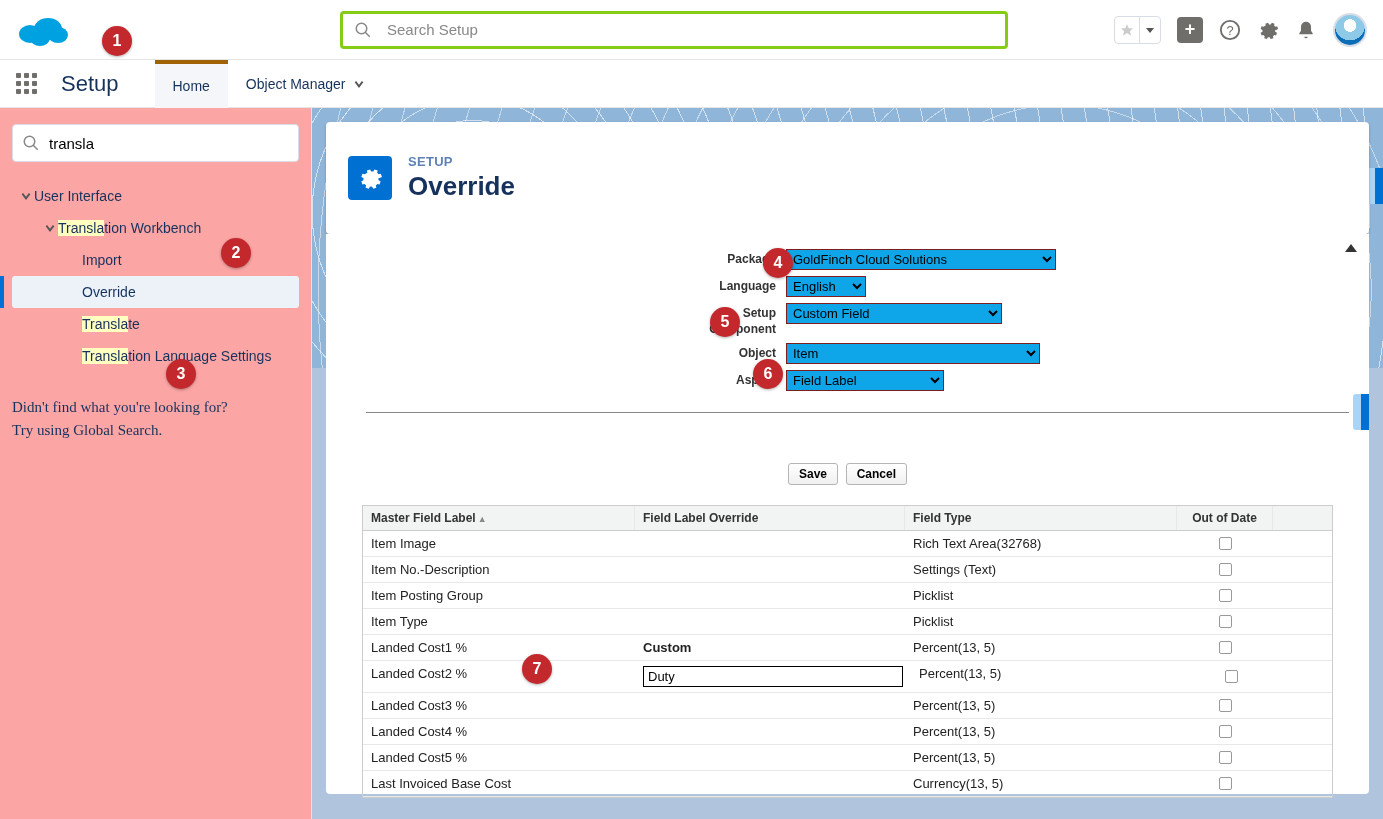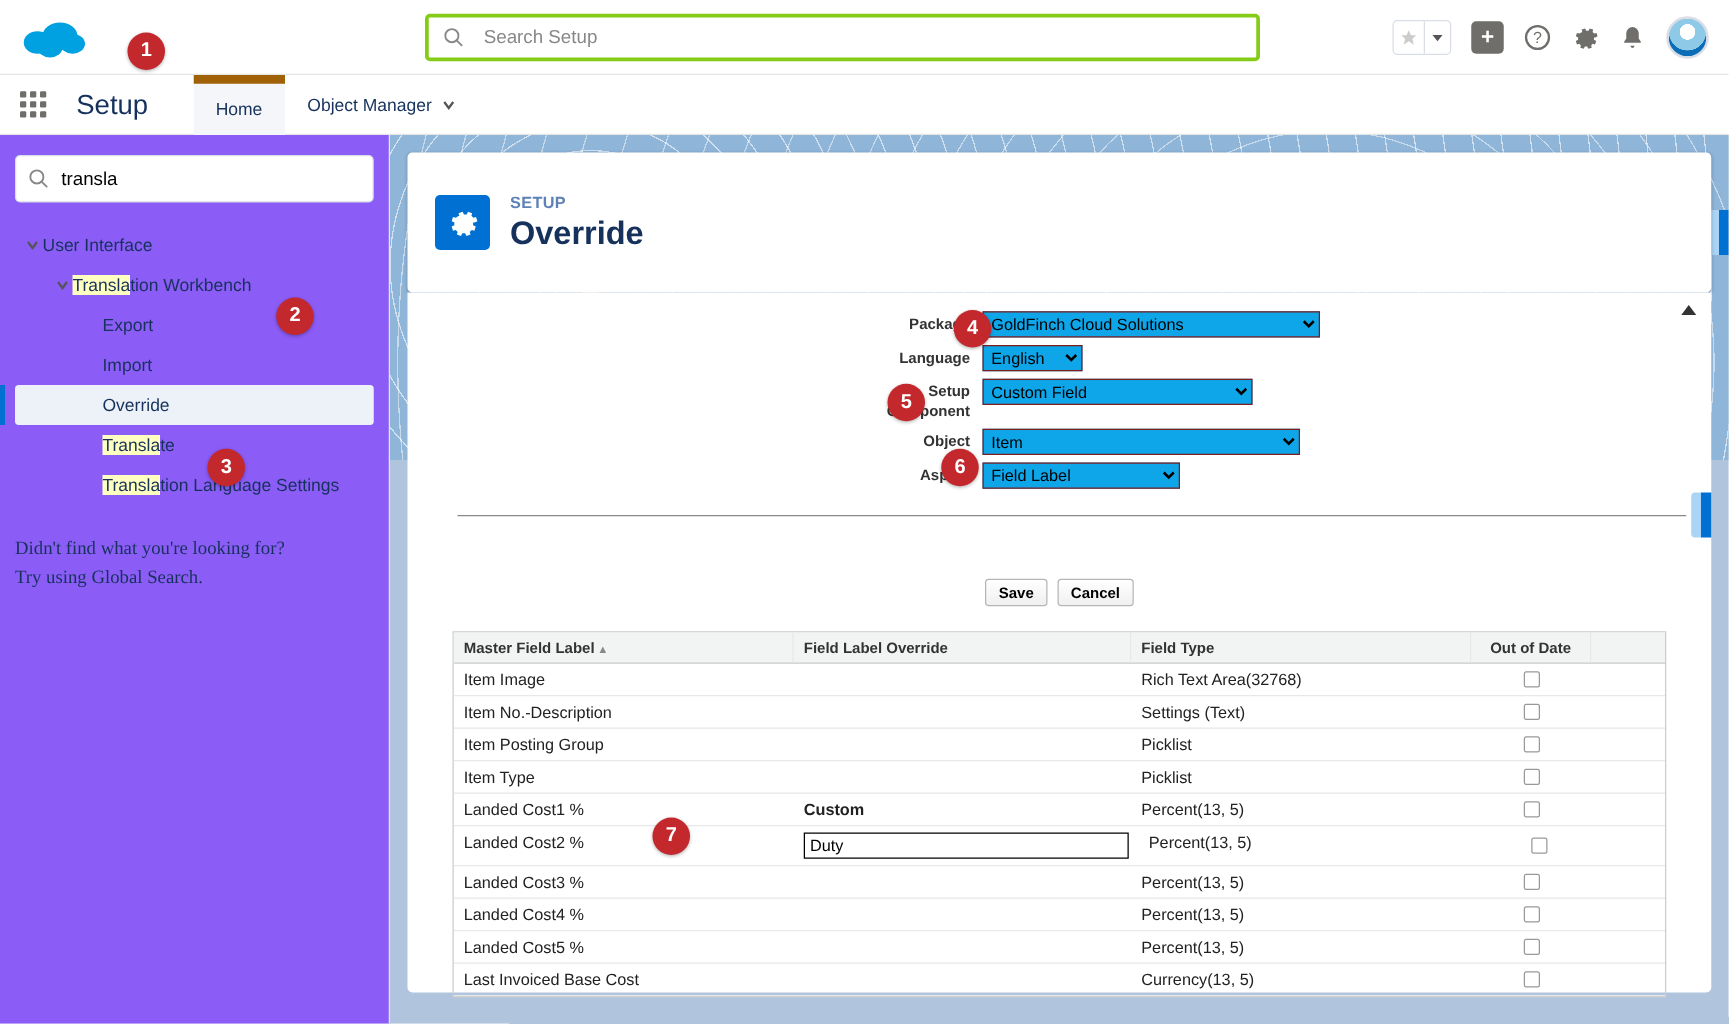--- a/index.html
+++ b/index.html
@@ -20,26 +20,26 @@
 .fav-box span:first-child { border-right: 1px solid #d8dde6; }
 .plus-btn { background: #706e6b; color: #fff; width: 26px; height: 26px; border-radius: 4px; display: flex; align-items: center; justify-content: center; font-size: 18px; font-weight: bold; }
 .avatar { width: 34px; height: 34px; border-radius: 50%; background: radial-gradient(circle at 50% 35%, #fff 25%, #8fc9e8 26%, #8fc9e8 60%, #0b6db7 61%); border: 2px solid #d8dde6; }
 
 
 .sec-nav { display: flex; align-items: center; height: 48px; border-bottom: 1px solid #e5e5e5; padding: 0 16px; }
 .waffle { display: grid; grid-template-columns: repeat(3, 5px); grid-template-rows: repeat(3, 5px); gap: 3px; margin-right: 24px; cursor: pointer; }
 .waffle i { background: #706e6b; border-radius: 1px; }
 .setup-title { font-size: 22px; font-weight: 400; margin-right: 36px; }
 .tab { padding: 0 18px; height: 48px; display: flex; align-items: center; cursor: pointer; font-size: 14px; color: #16325c; position: relative; }
-.tab.active { border-top: 7px solid #a16207; background: #f4f6f9; }
+.tab.active { border-top: 4px solid #a16207; background: #f4f6f9; }
 .tab .chev { margin-left: 8px; }
 
 
 .main { display: flex; height: calc(819px - 108px); }
-.sidebar { width: 312px; background: #8b5cf6; padding: 16px 12px; border-right: 1px solid #e5e5e5; }
+.sidebar { width: 312px; background: #fca5a5; padding: 16px 12px; border-right: 1px solid #e5e5e5; }
 .side-search { position: relative; margin-bottom: 18px; }
 .side-search input { width: 100%; height: 38px; border: 1px solid #d8dde6; border-radius: 4px; padding: 0 10px 0 36px; font-size: 15px; }
 .side-search .mag { position: absolute; left: 10px; top: 10px; }
 
 .tree-row { display: flex; align-items: center; padding: 8px 6px; font-size: 14px; cursor: pointer; border-radius: 3px; }
 .tree-row .tw { width: 16px; flex-shrink: 0; }
 .tree-row.lvl1 { padding-left: 30px; }
 .tree-row.lvl2 { padding-left: 70px; }
 .tree-row.active { background: #ecf2f8; position: relative; }
 .tree-row.active::before { content: ""; position: absolute; left: -12px; top: 0; bottom: 0; width: 4px; background: #0070d2; }
@@ -191,21 +191,20 @@
           <polyline points="2,3 5,7 8,3" stroke="#555" stroke-width="1.5" fill="none"></polyline>
         </svg>
       <span>User Interface</span>
     </div>
     <div class="tree-row lvl1">
       <svg class="tw" width="12" height="12" viewBox="0 0 10 10">
           <polyline points="2,3 5,7 8,3" stroke="#555" stroke-width="1.5" fill="none"></polyline>
         </svg>
       <span><mark>Transla</mark><span>tion Workbench</span></span>
     </div>
-    <div class="tree-row lvl2">Export</div>
     <div class="tree-row lvl2">Import</div>
     <div class="tree-row lvl2 active">Override</div>
     <div class="tree-row lvl2">
         <mark>Transla</mark>
         <span>te</span>
       </div>
     <div class="tree-row lvl2">
         <mark>Transla</mark>
         <span>tion Language Settings</span>
       </div>

